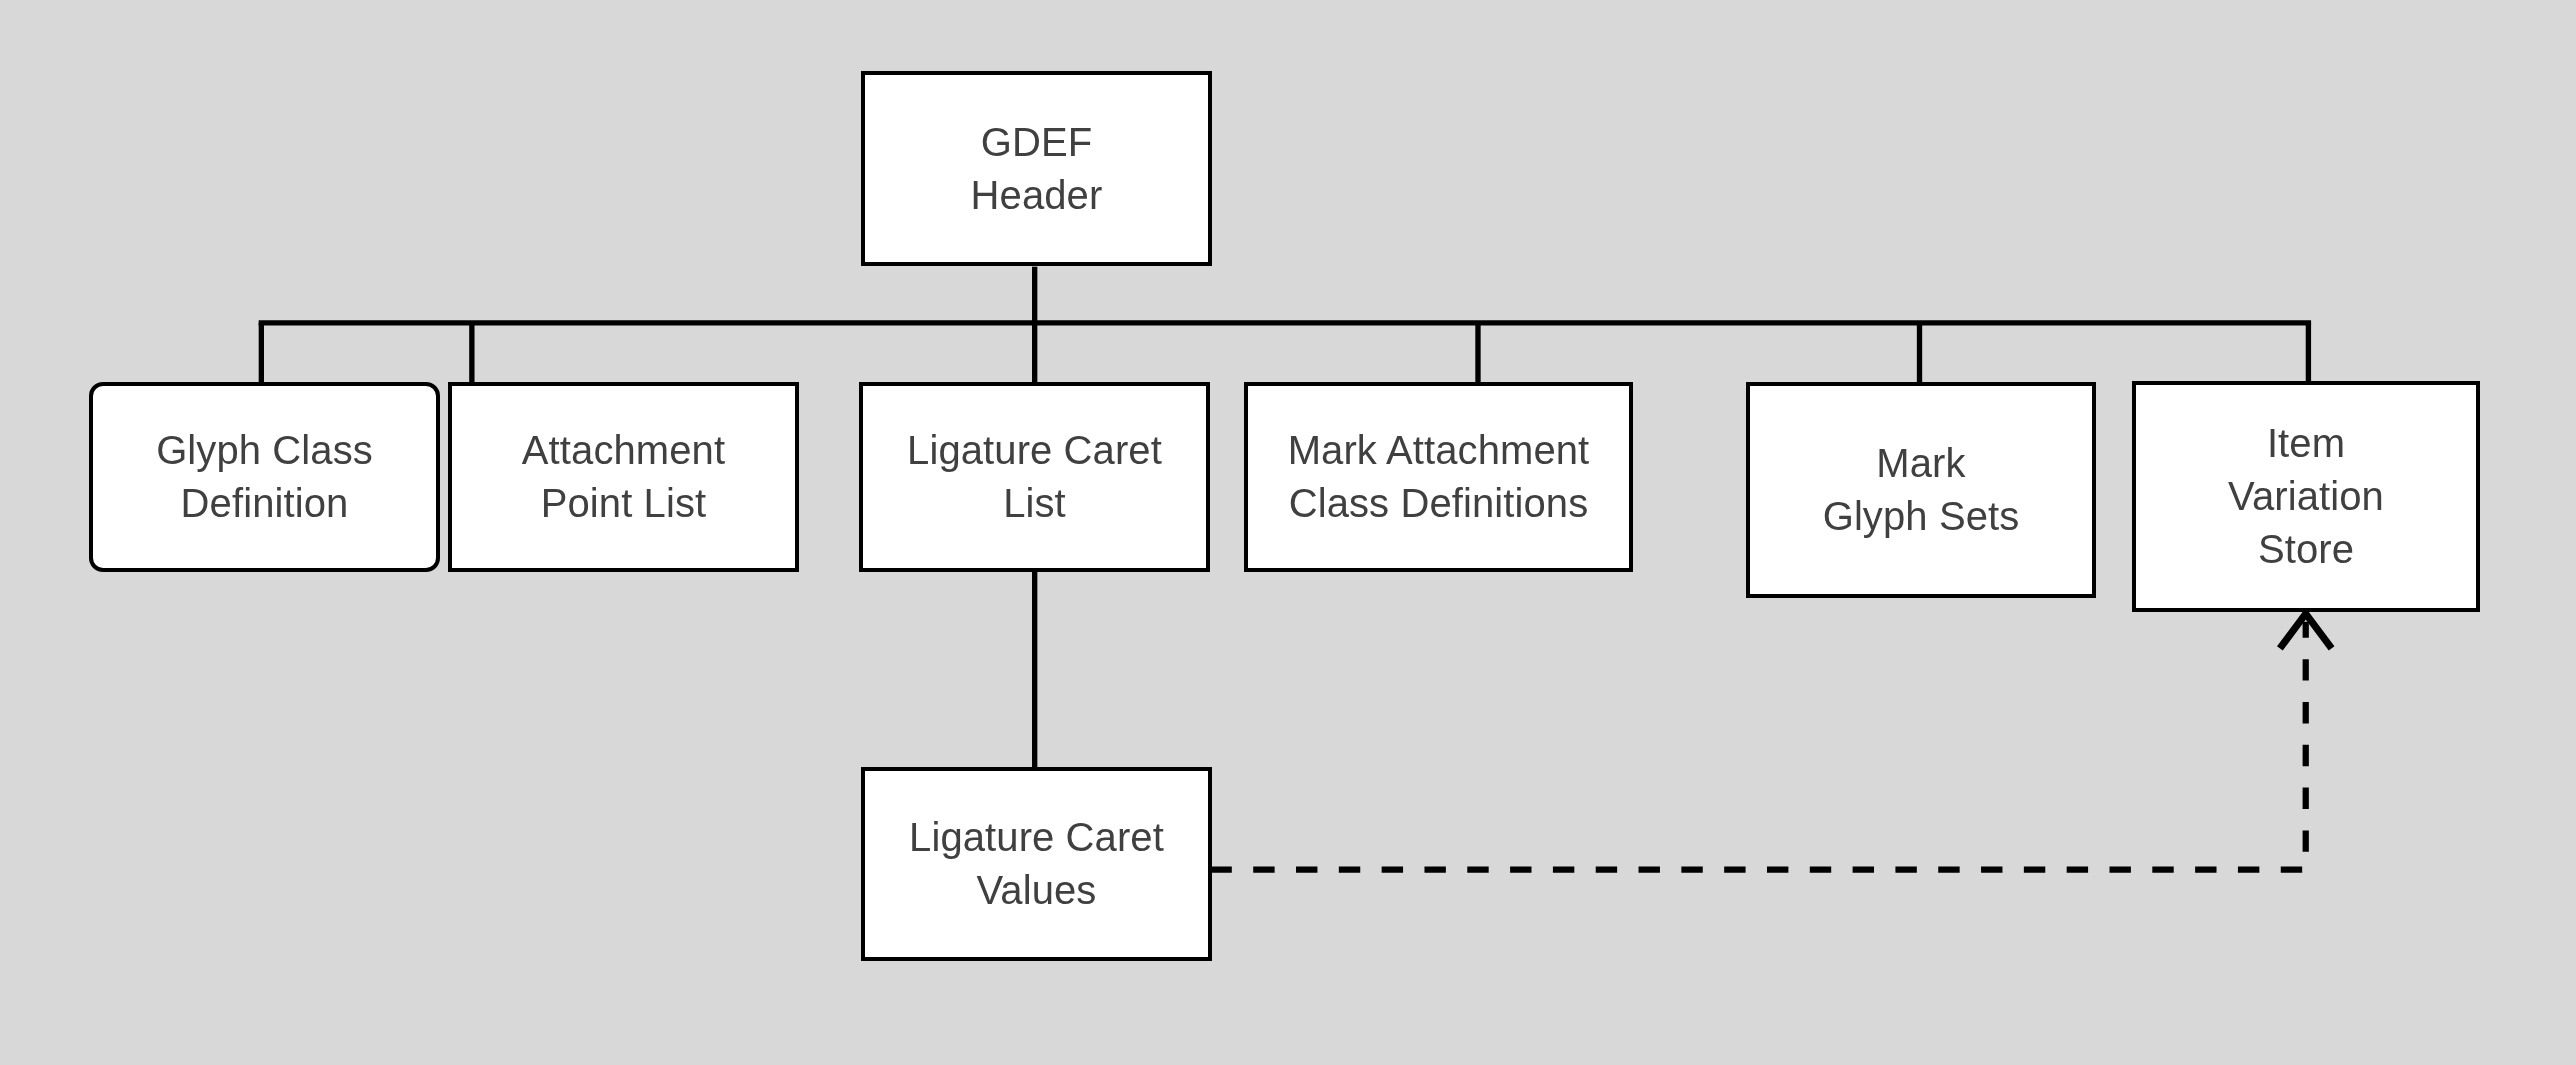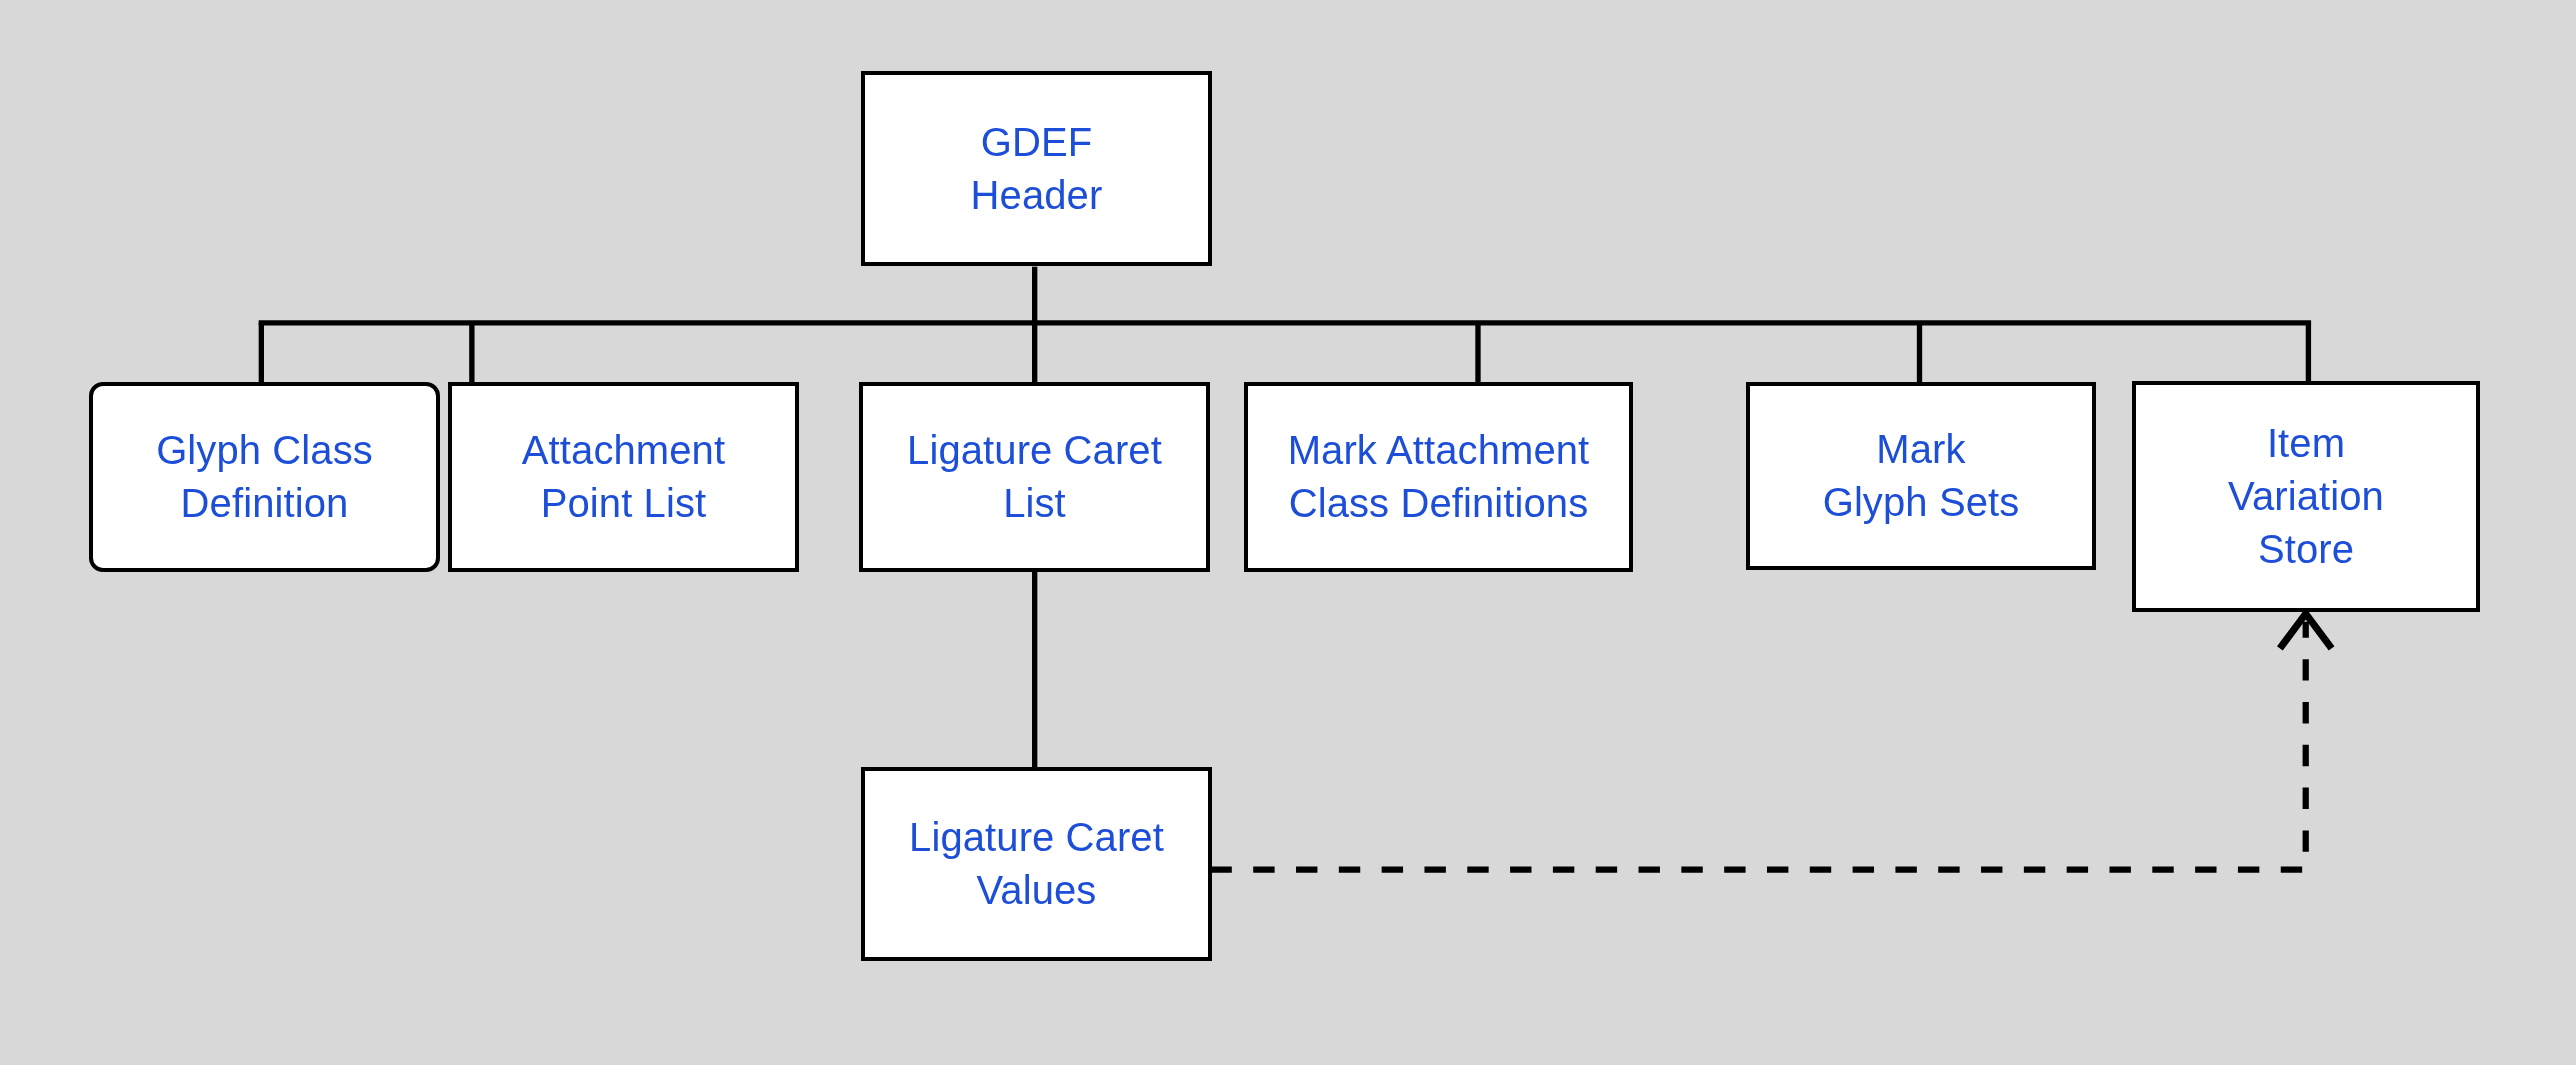--- a/index.html
+++ b/index.html
@@ -28,21 +28,21 @@
   }
   .node {
     position: absolute;
     box-sizing: border-box;
     background: #ffffff;
     border: 4.5px solid #000000;
     display: flex;
     align-items: center;
     justify-content: center;
     text-align: center;
-    color: #1d4ed8;
+    color: #404040;
     font-size: 40px;
     line-height: 1.32;
     letter-spacing: 0.1px;
     white-space: pre-line;
     overflow: visible;
   }
   .node-label {
     display: block;
     width: 100%;
     white-space: pre-line;
@@ -91,21 +91,21 @@
   <div class="node" style="left:859px; top:382px; width:351px; height:190px;">
     <span class="node-label">Ligature Caret
 List</span>
   </div>
 
   <div class="node" style="left:1244px; top:382px; width:389px; height:190px;">
     <span class="node-label">Mark Attachment
 Class Definitions</span>
   </div>
 
-  <div class="node" style="left:1746px; top:382px; width:350px; height:188px;">
+  <div class="node" style="left:1746px; top:382px; width:350px; height:216px;">
     <span class="node-label">Mark
 Glyph Sets</span>
   </div>
 
   <div class="node" style="left:2132px; top:381px; width:348px; height:231px;">
     <span class="node-label">Item
 Variation
 Store</span>
   </div>
 

